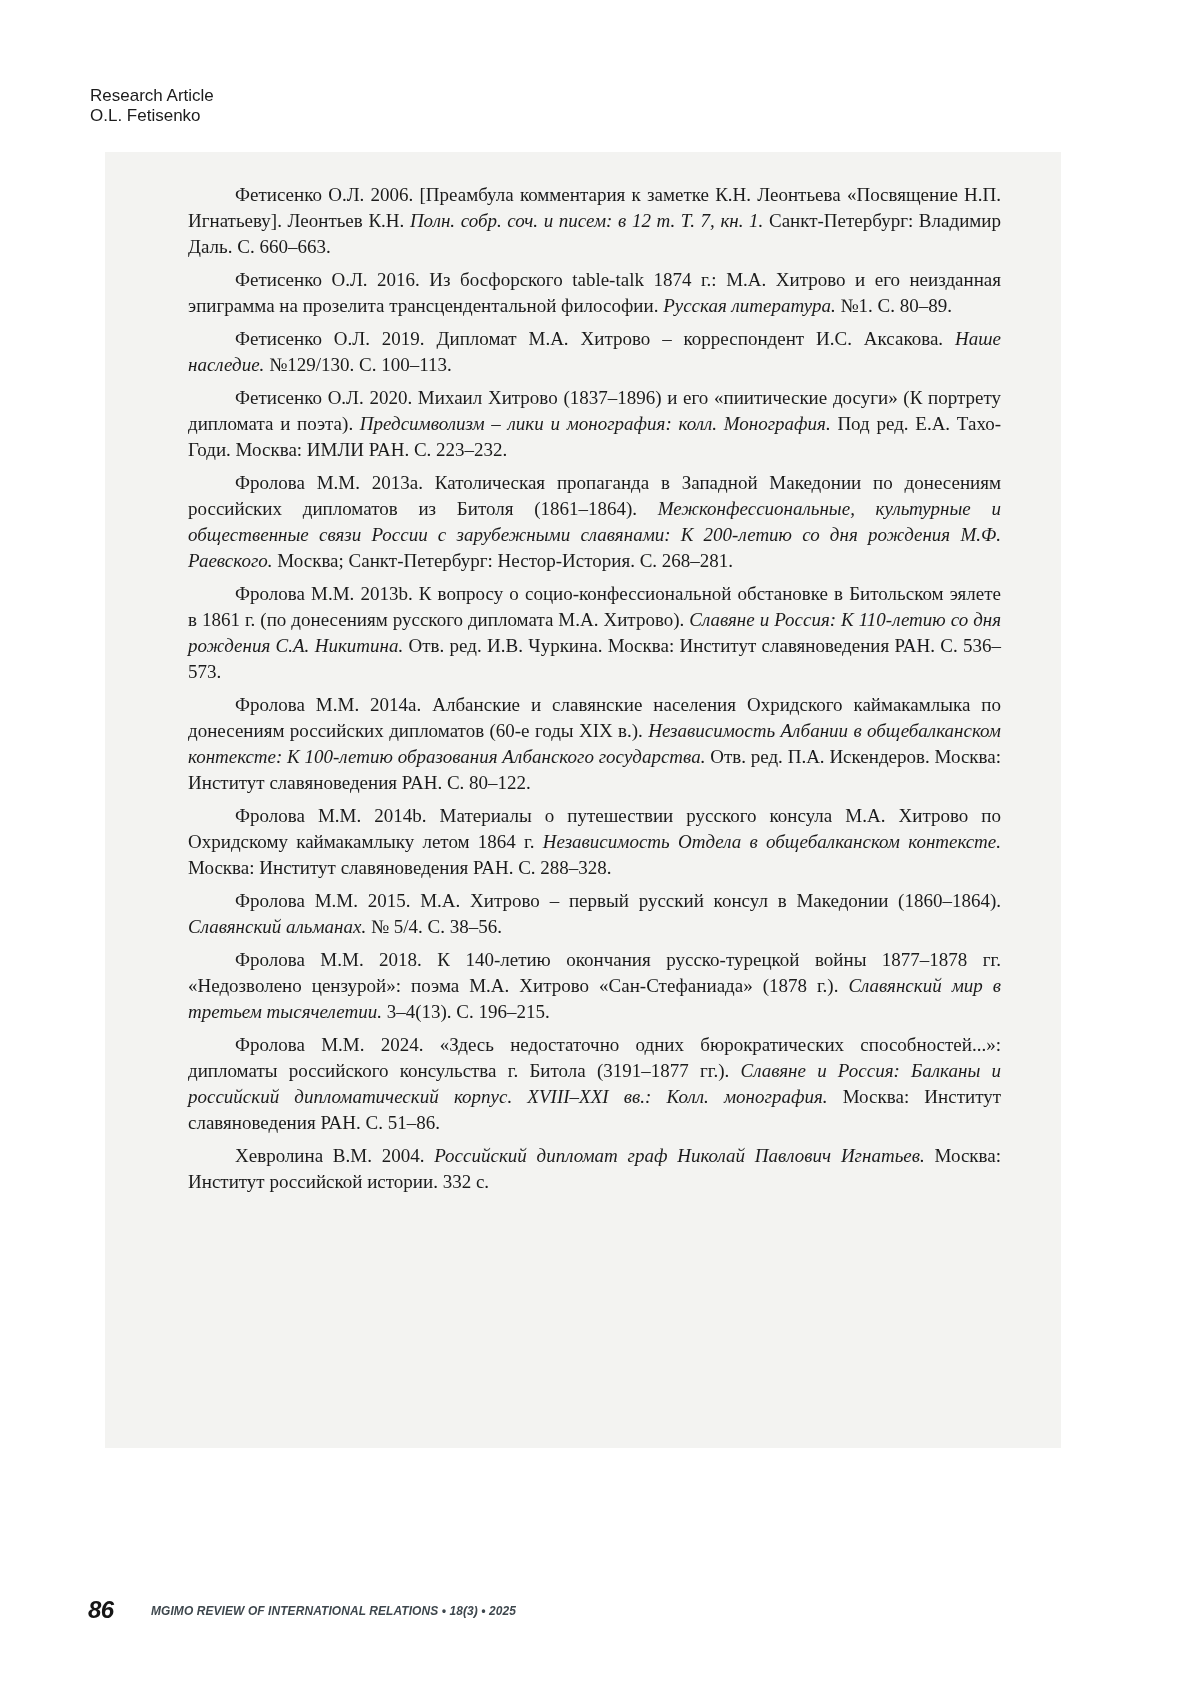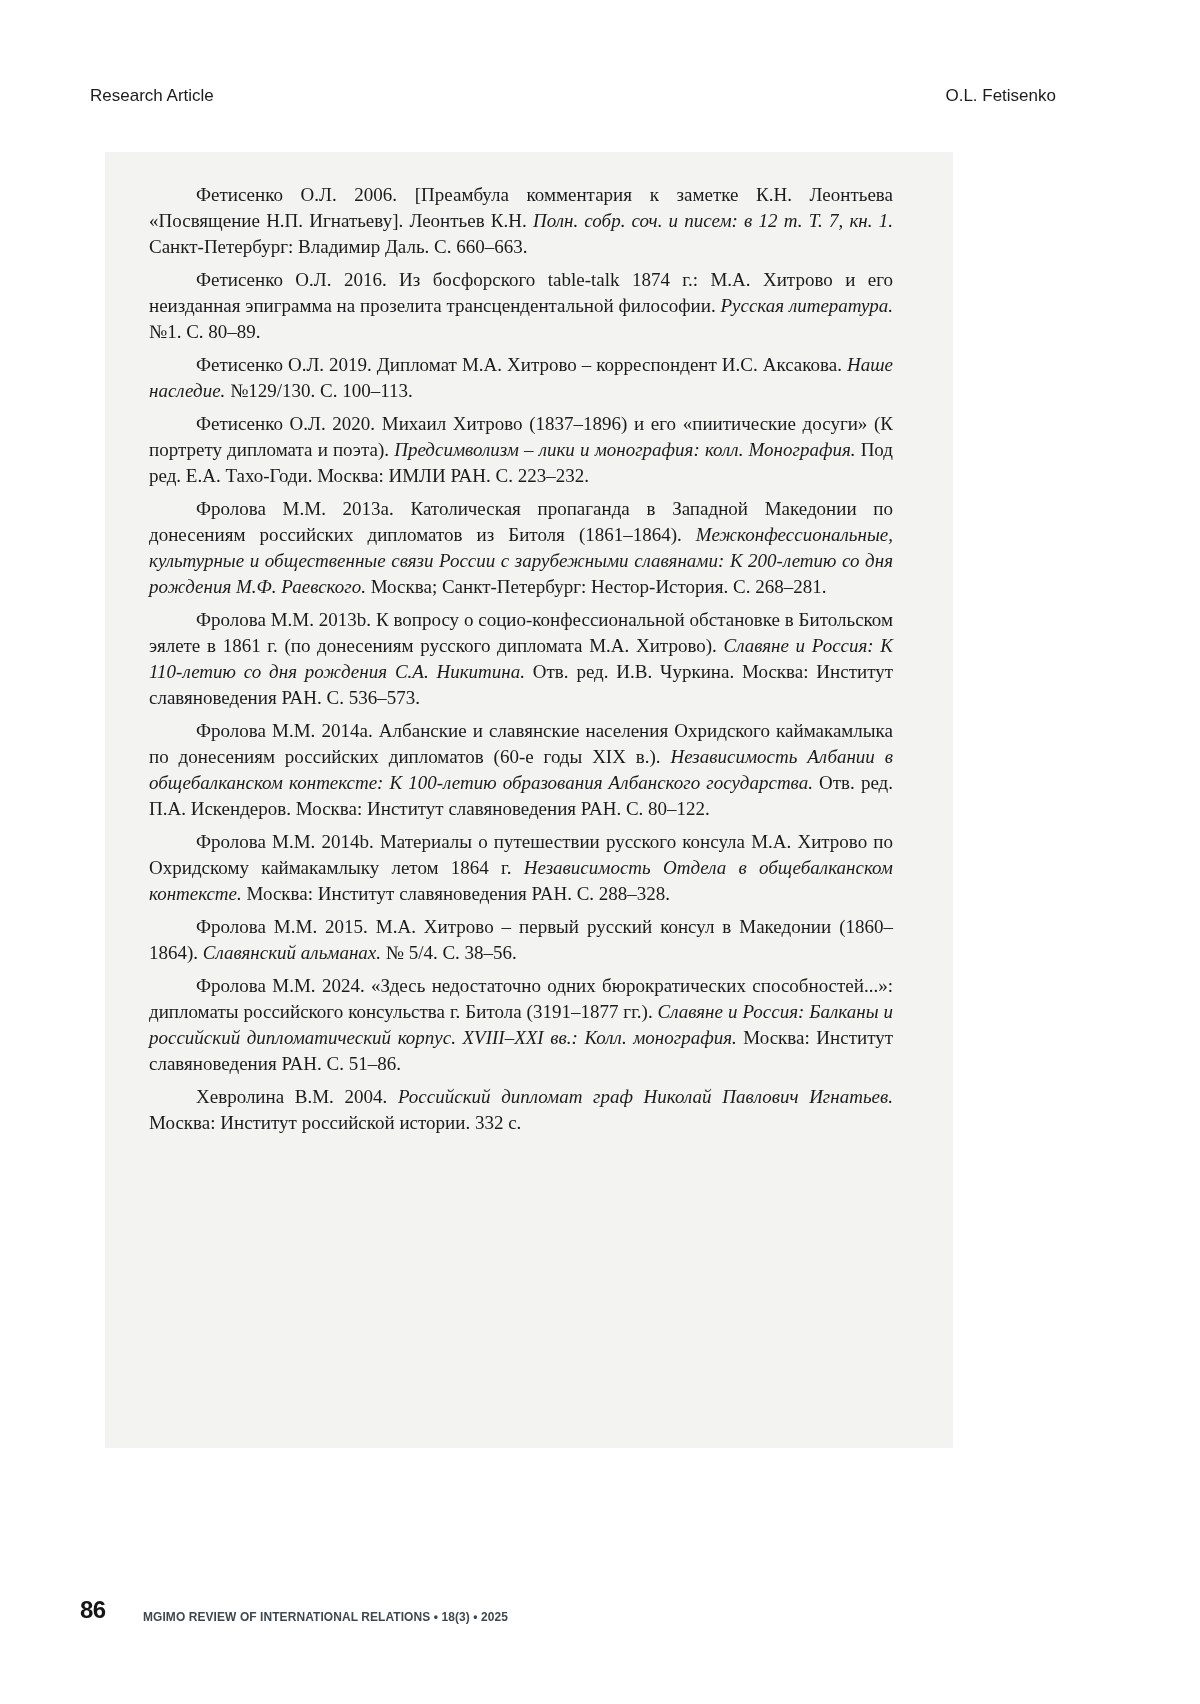--- a/index.html
+++ b/index.html
@@ -22,49 +22,51 @@
     position:absolute;
     left:90px;
     width:966px;
     top:86px;
     display:flex;
     justify-content:space-between;
     align-items:baseline;
     font-family:"Liberation Sans",sans-serif;
     font-size:17px;
     color:var(--text);
+    flex-direction:column;
   }
   .refs-panel{
     position:absolute;
     left:105px;
     top:152px;
-    width:848px;
+    width:956px;
     height:1296px;
     background:var(--panel-bg);
-    padding:30px 60px 40px 44px;
+    padding:30px 60px 40px 83px;
   }
   .refs-list p.ref{
     font-size:19px;
     line-height:26px;
     text-align:justify;
     text-indent:47px;
     margin:0 0 7px 0;
     color:var(--text);
   }
   .refs-list p.ref em{
     font-style:italic;
   }
   .page-footer{
     position:absolute;
-    left:80px;
+    left:88px;
     top:1596px;
     display:flex;
-    align-items:flex-end;
+    align-items:center;
     gap:37px;
     font-family:"Liberation Sans",sans-serif;
+    font-style:italic;
   }
   .page-number{
     font-size:24px;
     font-weight:bold;
     color:#161616;
     letter-spacing:-0.5px;
   }
   .journal-line{
     font-size:13px;
     font-weight:bold;
@@ -87,20 +89,21 @@
   <div class="refs-list">
       <p class="ref"><span>Фетисенко О.Л. 2006. [Преамбула комментария к заметке К.Н. Леонтьева «Посвящение Н.П. Игнатьеву]. Леонтьев К.Н. </span><em>Полн. собр. соч. и писем: в 12 т. Т. 7, кн. 1.</em><span> Санкт-Петербург: Владимир Даль. С. 660–663.</span></p>
       <p class="ref"><span>Фетисенко О.Л. 2016. Из босфорского table-talk 1874 г.: М.А. Хитрово и его неизданная эпиграмма на прозелита трансцендентальной философии. </span><em>Русская литература.</em><span> №1. С. 80–89.</span></p>
       <p class="ref"><span>Фетисенко О.Л. 2019. Дипломат М.А. Хитрово – корреспондент И.С. Аксакова. </span><em>Наше наследие.</em><span> №129/130. С. 100–113.</span></p>
       <p class="ref"><span>Фетисенко О.Л. 2020. Михаил Хитрово (1837–1896) и его «пиитические досуги» (К портрету дипломата и поэта). </span><em>Предсимволизм – лики и монография: колл. Монография.</em><span> Под ред. Е.А. Тахо-Годи. Москва: ИМЛИ РАН. С. 223–232.</span></p>
       <p class="ref"><span>Фролова М.М. 2013a. Католическая пропаганда в Западной Македонии по донесениям российских дипломатов из Битоля (1861–1864). </span><em>Межконфессиональные, культурные и общественные связи России с зарубежными славянами: К 200-летию со дня рождения М.Ф. Раевского.</em><span> Москва; Санкт-Петербург: Нестор-История. С. 268–281.</span></p>
       <p class="ref"><span>Фролова М.М. 2013b. К вопросу о социо-конфессиональной обстановке в Битольском эялете в 1861 г. (по донесениям русского дипломата М.А. Хитрово). </span><em>Славяне и Россия: К 110-летию со дня рождения С.А. Никитина.</em><span> Отв. ред. И.В. Чуркина. Москва: Институт славяноведения РАН. С. 536–573.</span></p>
       <p class="ref"><span>Фролова М.М. 2014a. Албанские и славянские населения Охридского каймакамлыка по донесениям российских дипломатов (60-е годы XIX в.). </span><em>Независимость Албании в общебалканском контексте: К 100-летию образования Албанского государства.</em><span> Отв. ред. П.А. Искендеров. Москва: Институт славяноведения РАН. С. 80–122.</span></p>
       <p class="ref"><span>Фролова М.М. 2014b. Материалы о путешествии русского консула М.А. Хитрово по Охридскому каймакамлыку летом 1864 г. </span><em>Независимость Отдела в общебалканском контексте.</em><span> Москва: Институт славяноведения РАН. С. 288–328.</span></p>
       <p class="ref"><span>Фролова М.М. 2015. М.А. Хитрово – первый русский консул в Македонии (1860–1864). </span><em>Славянский альманах.</em><span> № 5/4. С. 38–56.</span></p>
+      <p class="ref"><span>Фролова М.М. 2018. К 140-летию окончания русско-турецкой войны 1877–1878 гг. «Недозволено цензурой»: поэма М.А. Хитрово «Сан-Стефаниада» (1878 г.). </span><em>Славянский мир в третьем тысячелетии.</em><span> 3–4(13). С. 196–215.</span></p>
       <p class="ref"><span>Фролова М.М. 2024. «Здесь недостаточно одних бюрократических способностей...»: дипломаты российского консульства г. Битола (3191–1877 гг.). </span><em>Славяне и Россия: Балканы и российский дипломатический корпус. XVIII–XXI вв.: Колл. монография.</em><span> Москва: Институт славяноведения РАН. С. 51–86.</span></p>
       <p class="ref"><span>Хевролина В.М. 2004. </span><em>Российский дипломат граф Николай Павлович Игнатьев.</em><span> Москва: Институт российской истории. 332 с.</span></p>
     </div>
 </section>
 
 <footer class="page-footer">
   <span class="page-number">86</span>
   <span class="journal-line">MGIMO REVIEW OF INTERNATIONAL RELATIONS  •  18(3) • 2025</span>
 </footer>
 

